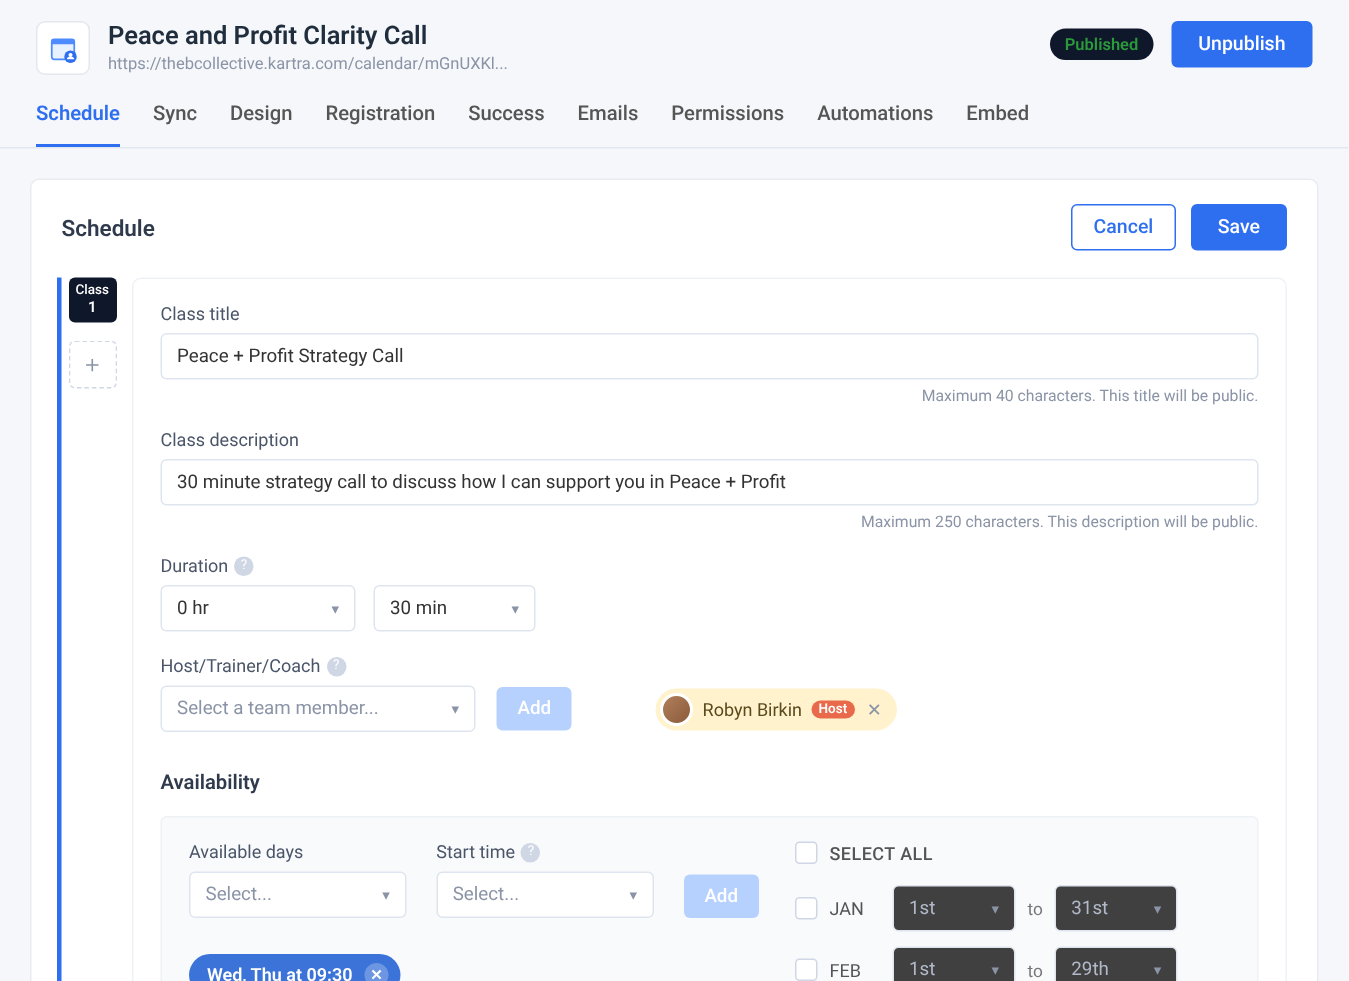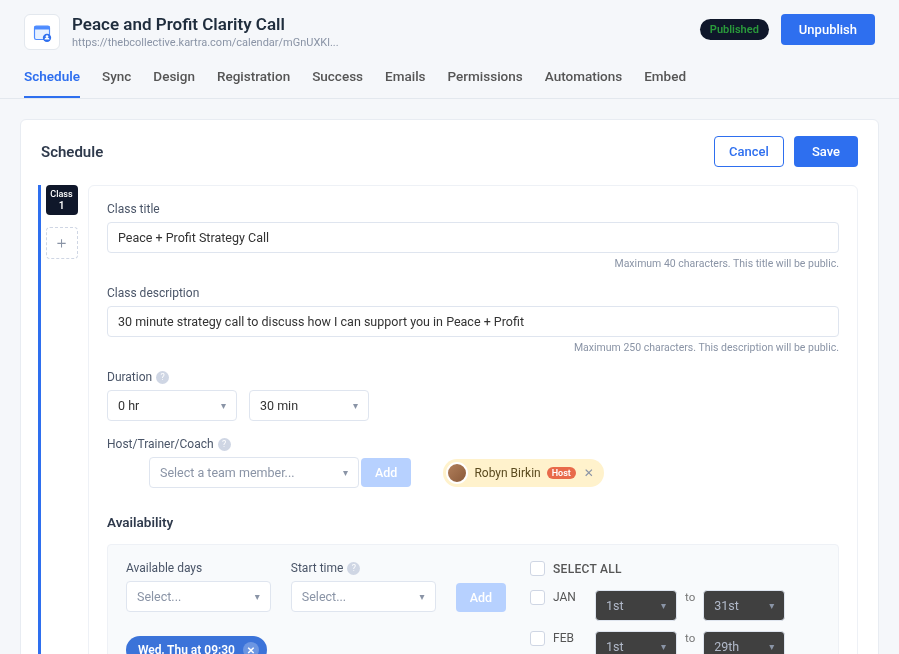--- a/index.html
+++ b/index.html
@@ -44,21 +44,21 @@
   .avail-box { background:#f8fafc; border:1px solid #eef1f6; border-radius:4px; margin-top:14px; padding:16px 18px 6px 18px; display:flex; gap:24px;}
   .avail-left { flex:1;}
   .avail-head { display:flex; gap:20px; align-items:flex-end;}
   .avail-col { flex:1; max-width:190px;}
   .slot-pill { display:inline-flex; align-items:center; background:#3b73d9; color:#fff; font-size:12px; font-weight:600; padding:6px 8px 6px 12px; border-radius:14px; gap:8px; margin:0 0 10px 0;}
   .slot-pill .x { background:rgba(255,255,255,.25); width:16px; height:16px; border-radius:50%; display:flex; align-items:center; justify-content:center; font-size:10px; cursor:pointer;}
   .month-table { width:290px; font-size:12px;}
   .mt-head { display:flex; align-items:center; gap:8px; margin-bottom:14px;}
   .checkbox { width:15px; height:15px; border:1.5px solid #cfd6e4; border-radius:3px; display:inline-block; cursor:pointer; background:#fff;}
   .mt-head-label { color:#555; font-weight:500; letter-spacing:.3px;}
-  .mt-row { display:flex; align-items:flex-start; gap:8px; margin-bottom:10px;}
+  .mt-row { display:flex; align-items:center; gap:8px; margin-bottom:10px;}
   .mt-row .mname { width:34px; color:#555;}
   .mt-row .msel { width:82px; }
   .mt-row .to { color:#777; font-size:11.5px;}
   .select.disabled { color:#b1b9c9; background:#404040;}
   .spacer { height:8px;}
   .left-border { border-left:3px solid #2e6fef; padding-left:0; margin-left:-3px;}
 </style>
 </head>
 <body>
 
@@ -134,34 +134,34 @@
         
         <div class="field-label">
           <span>Duration</span>
           <span class="help">?</span>
         </div>
         <div class="row2">
           <div class="select" style="width:130px">
             <span>0 hr</span>
             <span class="chev">▾</span>
           </div>
-          <div class="select" style="width:120px">
+          <div class="select" style="width:108px">
             <span>30 min</span>
             <span class="chev">▾</span>
           </div>
         </div>
 
         <div class="spacer"></div><div class="spacer"></div>
 
         
         <div class="field-label">
           <span>Host/Trainer/Coach</span>
           <span class="help">?</span>
         </div>
-        <div class="row2" style="align-items:center; gap:2px;margin-left:42px;">
+        <div class="row2" style="align-items:center; gap:14px;">
           <div class="select" style="width:210px">
             <span style="color:#8a94a6">Select a team member...</span>
             <span class="chev">▾</span>
           </div>
           <button class="btn-add">Add</button>
           <span style="width:28px"></span>
           <span class="host-pill">
             <span class="avatar"></span>
             <span>Robyn Birkin</span>
             <span class="host-badge">Host</span>

